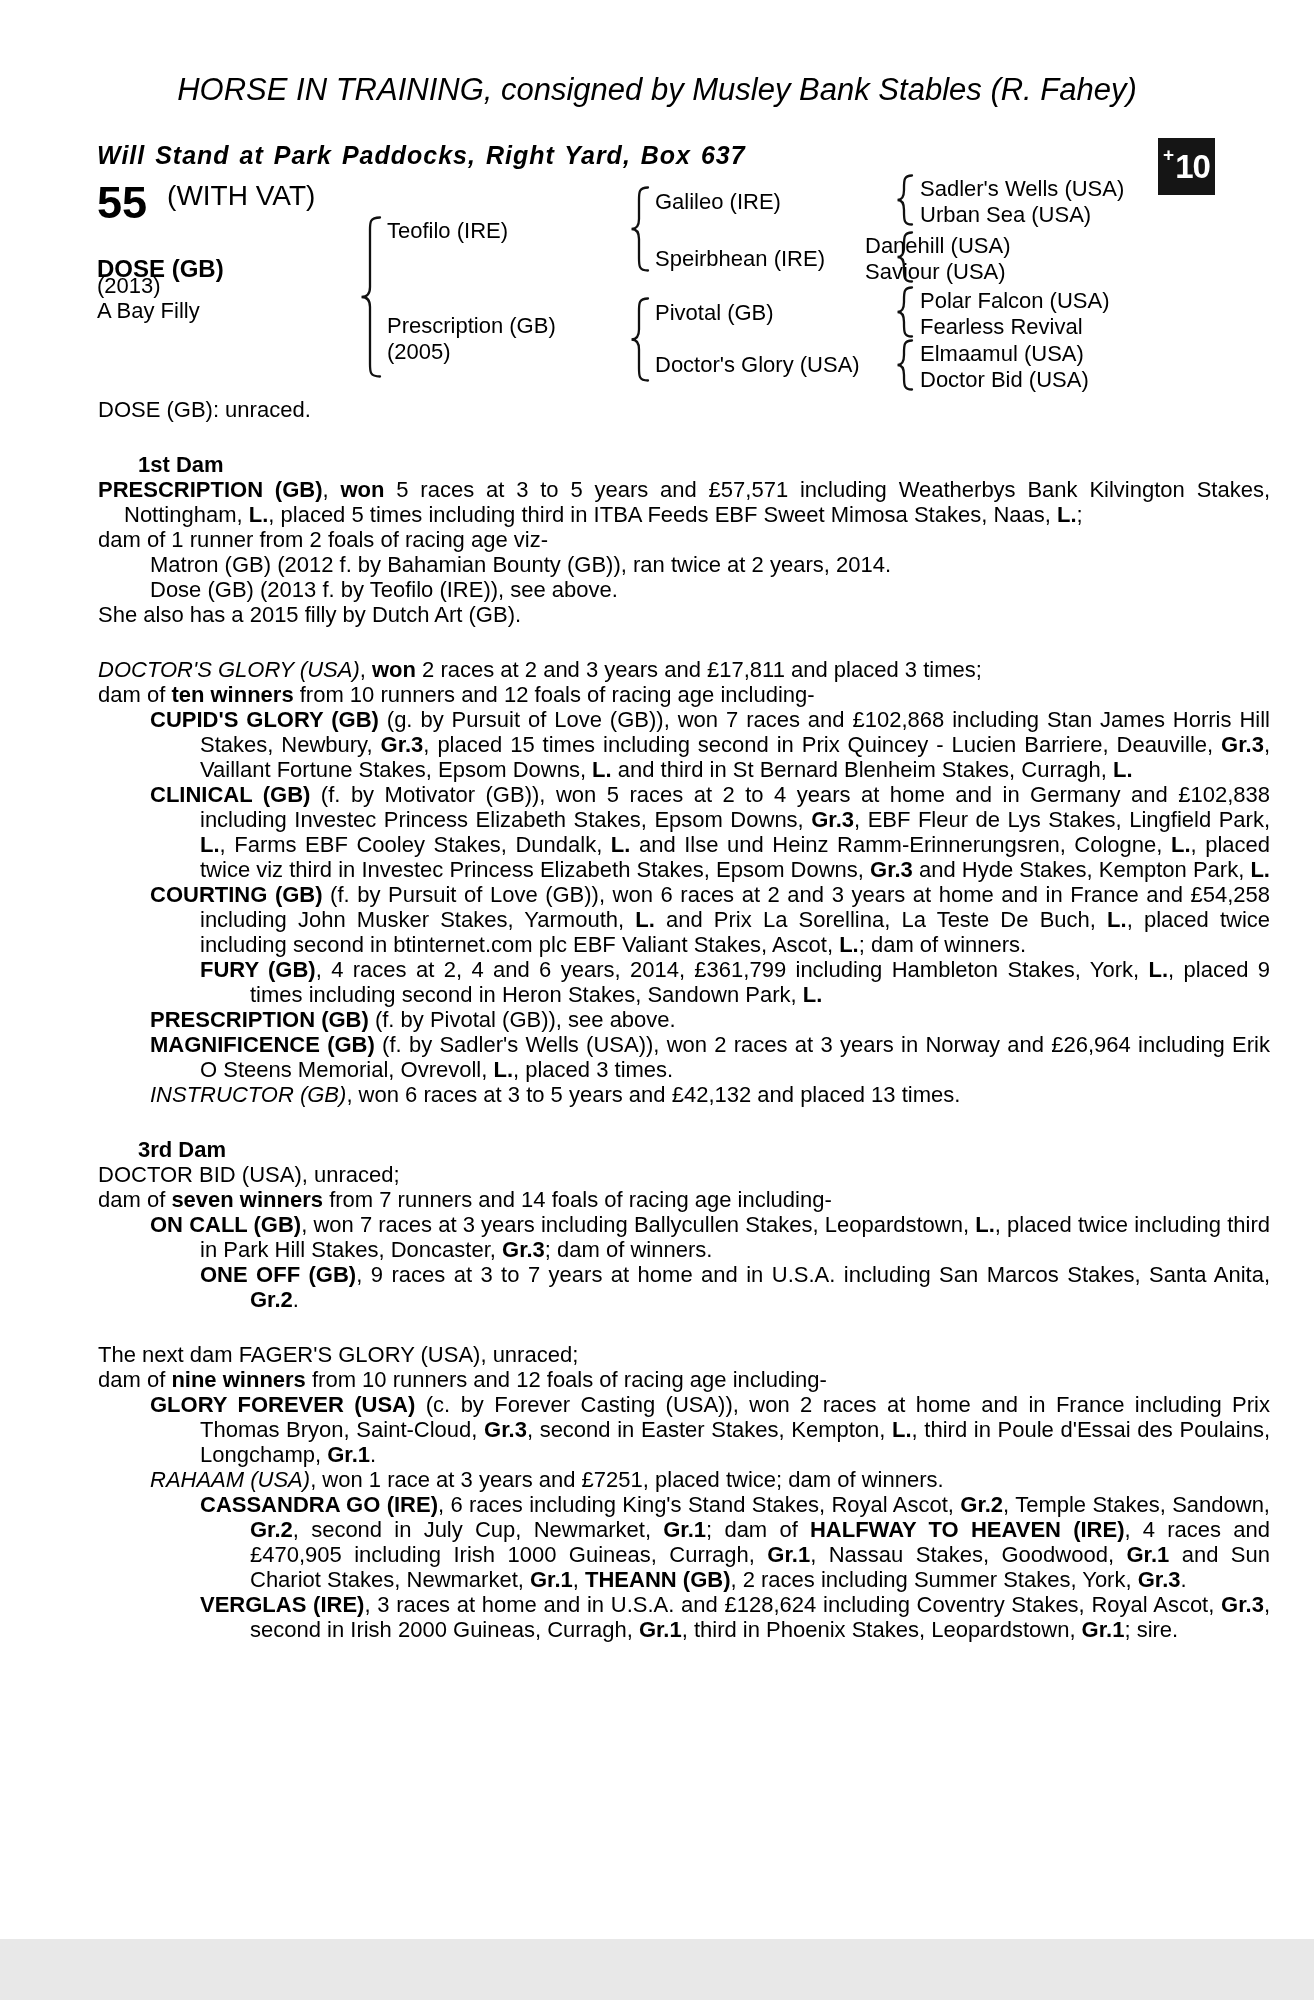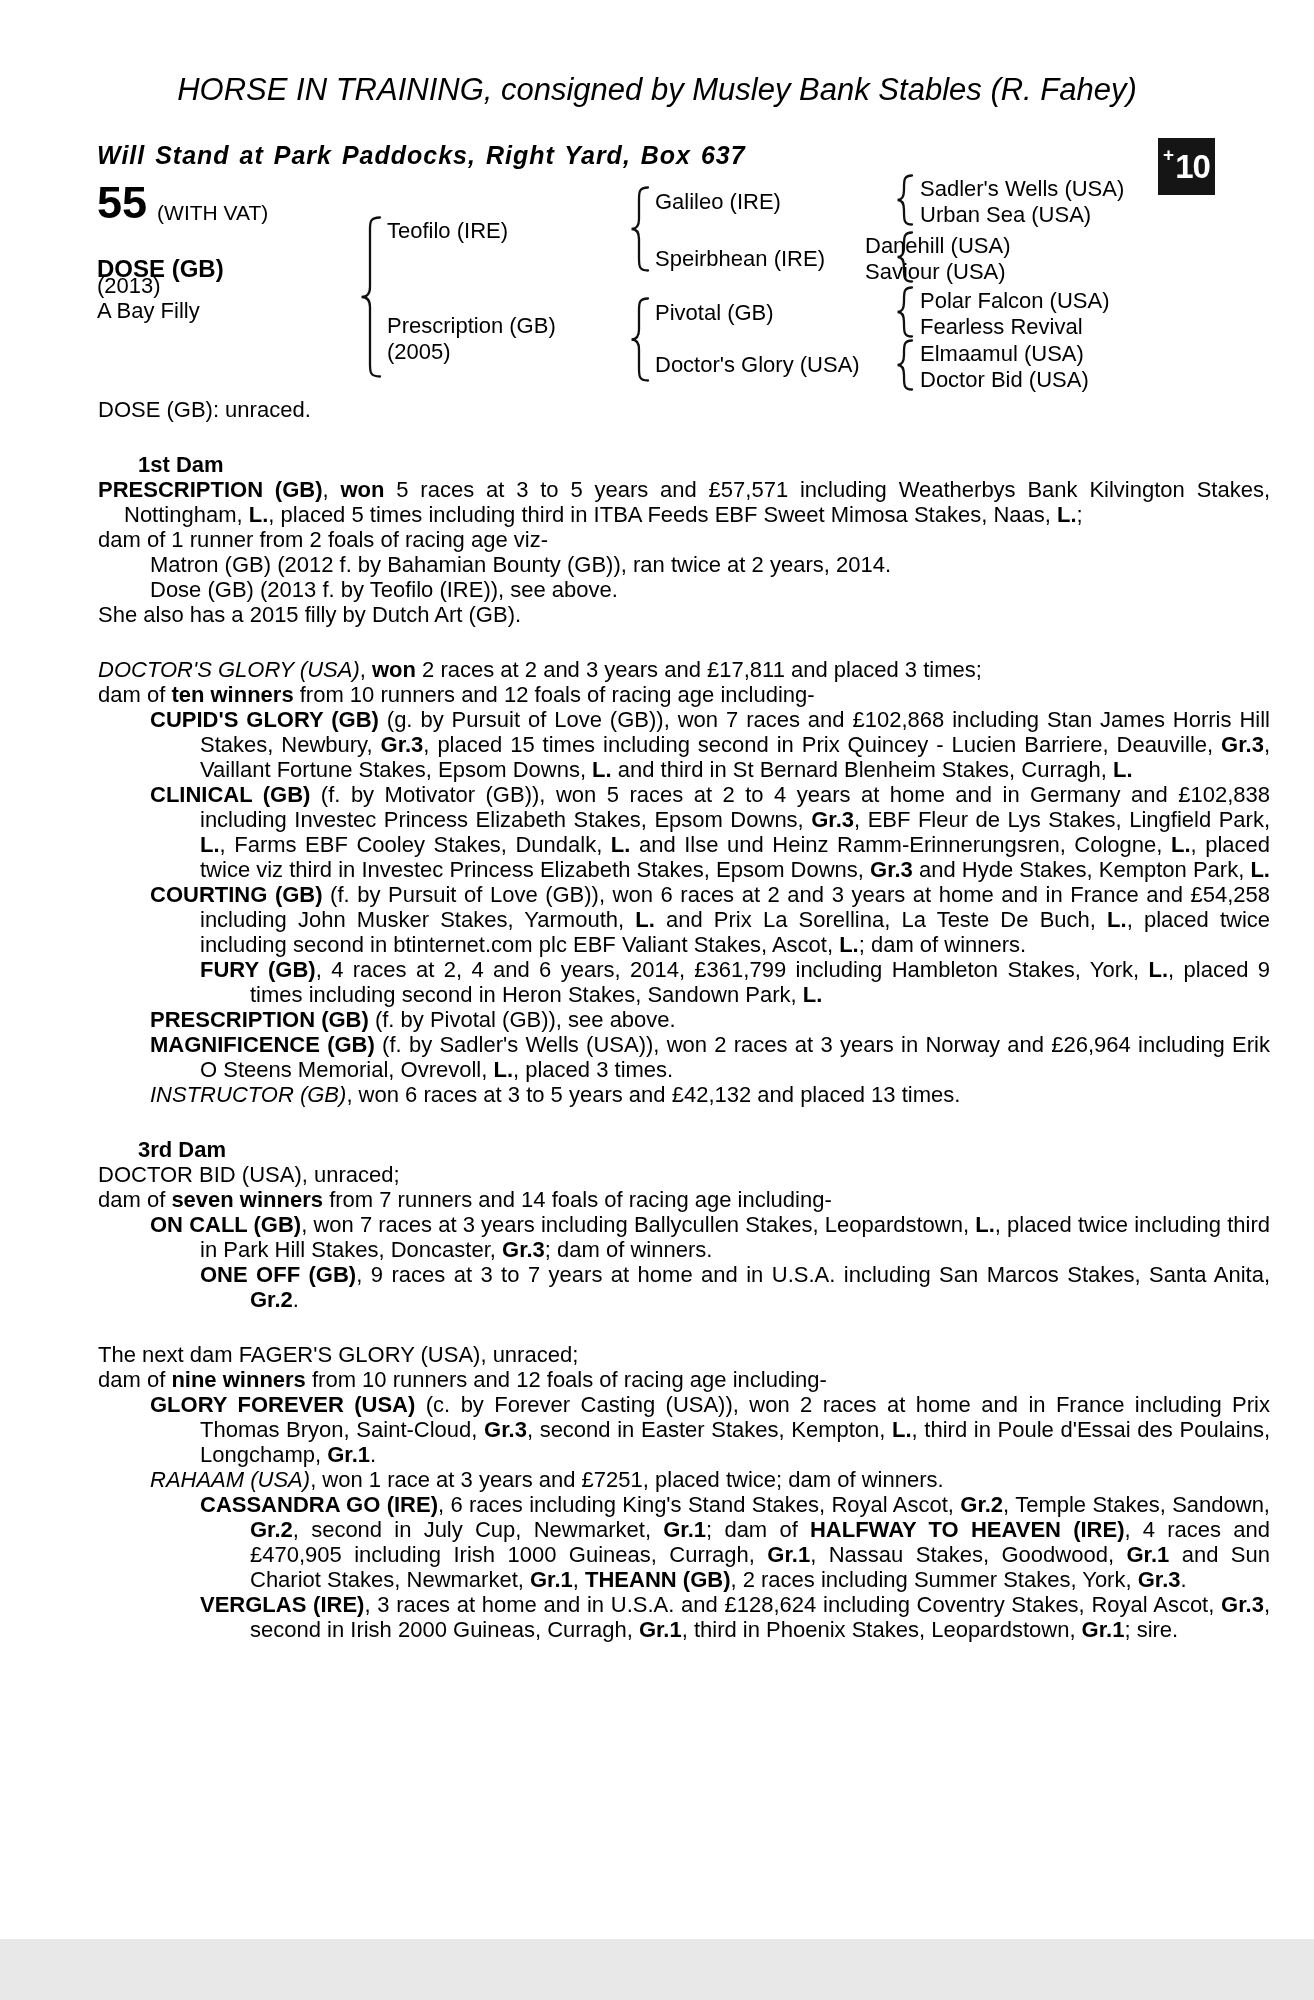--- a/index.html
+++ b/index.html
@@ -24,24 +24,24 @@
   .badge{
     position:absolute;left:1158px;top:138px;width:57px;height:57px;
     background:#151515;color:#fff;
     display:flex;align-items:center;justify-content:center;
     font-weight:bold;
   }
   .badge .plus{font-size:19px;margin-right:1px;transform:translateY(-12px);}
   .badge .num{font-size:33px;letter-spacing:-1px;}
   .lot-number-row{
     position:absolute;left:97px;top:180px;
-    display:flex;align-items:flex-end;
+    display:flex;align-items:flex-start;
   }
   .lot-number{font-weight:bold;font-size:45px;line-height:45px;}
-  .vat-note{font-size:21px;margin-left:10px;}
+  .vat-note{font-size:28px;margin-left:20px;}
   .horse-name{position:absolute;left:97px;top:256px;font-weight:bold;font-size:24px;line-height:26px;}
   .foal-year{position:absolute;left:97px;top:273px;font-size:22px;line-height:25px;}
   .sex-desc{position:absolute;left:97px;top:298px;font-size:22px;line-height:25px;}
 
   .ped{position:absolute;font-size:22px;line-height:26px;white-space:nowrap;}
   .brace{position:absolute;}
   .brace svg{display:block;}
 
   
   .body{

